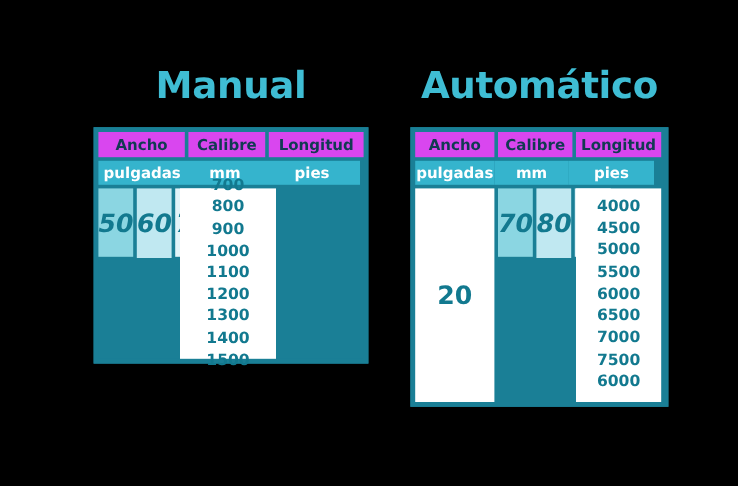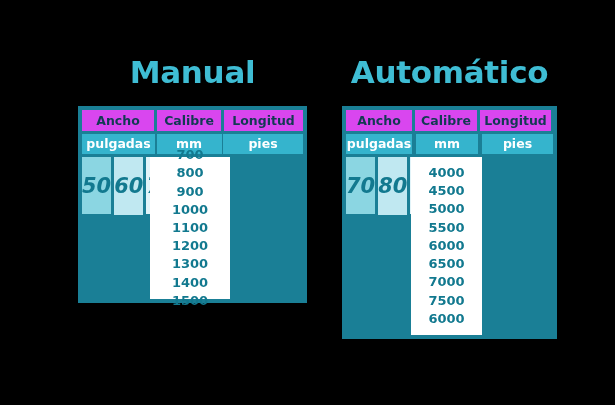--- a/index.html
+++ b/index.html
@@ -61,21 +61,20 @@
     line-height: 21px;
     height: 21px;
     box-sizing: border-box;
     overflow: hidden;
     white-space: nowrap;
   }
   .unit-row {
     display: flex;
     gap: 0;
     padding: 0 0 3px 0;
-    justify-content: space-between;
   }
   .unit-cell {
     background: #35b4cd;
     color: #ffffff;
     font-size: 12.5px;
     font-weight: 600;
     text-align: center;
     line-height: 20px;
     height: 20px;
     box-sizing: border-box;
@@ -201,20 +200,21 @@
         <div class="hdr-cell a-c3">Longitud</div>
       </div>
 
       <div class="unit-row">
         <div class="unit-cell a-c1">pulgadas</div>
         <div class="unit-cell a-c2">mm</div>
         <div class="unit-cell a-c3">pies</div>
       </div>
 
       <div class="body-row">
+        <div class="ancho-cell a-c1" style="height:178px">20</div>
 
         <div class="calibre-col a-c2">
           <div class="calibre-cell shade-1" style="height:57px">70</div>
           <div class="calibre-cell shade-2" style="height:58px">80</div>
           <div class="calibre-cell shade-3" style="height:57px">90</div>
         </div>
 
         <div class="longitud-cell a-c3" style="height:178px">
           <span>4000</span>
           <span>4500</span>

